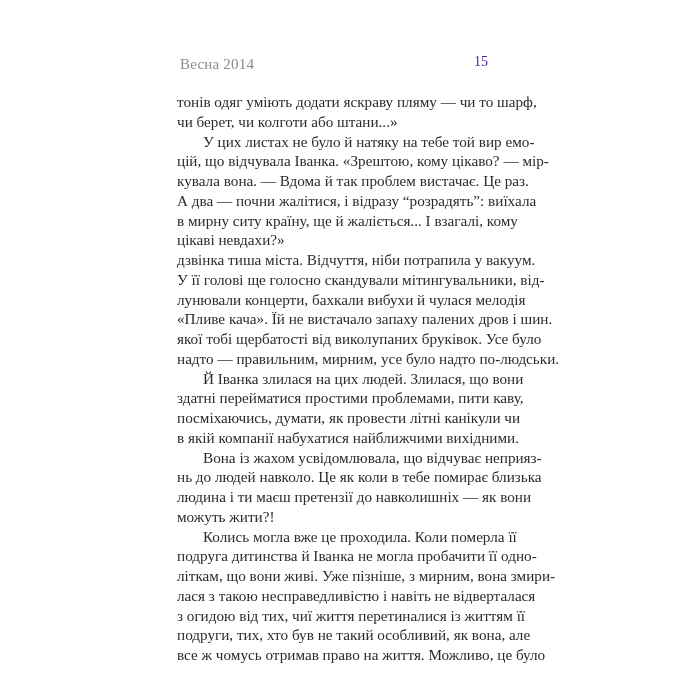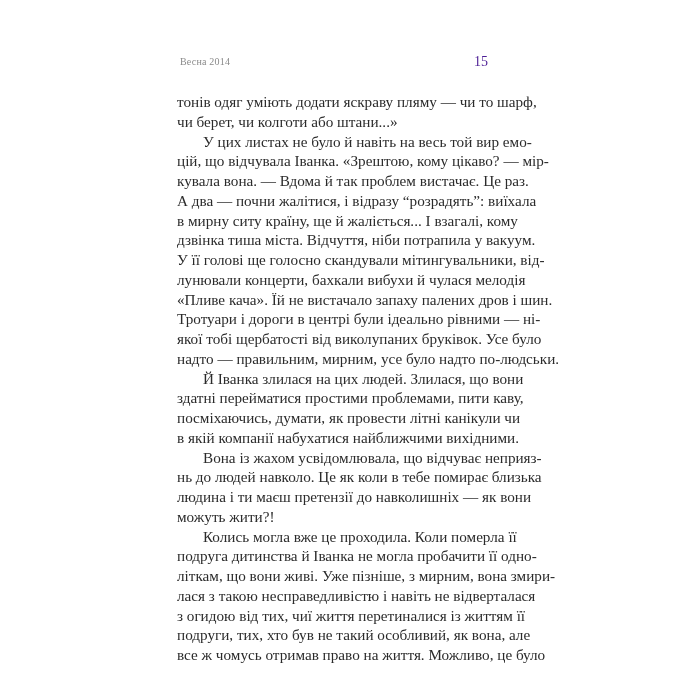--- a/index.html
+++ b/index.html
@@ -19,21 +19,21 @@
     left: 0;
     top: 0;
     width: 700px;
     height: 700px;
     background: #ffffff;
   }
   .running-head {
     position: absolute;
     left: 180px;
     top: 56px;
-    font-size: 10px;
+    font-size: 15px;
     color: #8a8a8a;
     letter-spacing: 0.2px;
     font-family: "Liberation Serif", serif;
   }
   .page-number {
     position: absolute;
     left: 462px;
     top: 54px;
     width: 26px;
     text-align: right;
@@ -70,31 +70,31 @@
 
 <div class="page">
   <div class="running-head">Весна 2014</div>
   <div class="page-number">15</div>
 
   <div class="body-text">
 
     <span class="line">тонів одяг уміють додати яскраву пляму — чи то шарф,</span>
     <span class="line last">чи берет, чи колготи або штани...»</span>
 
-    <span class="line indent">У цих листах не було й навіть на весь той вир емо-</span>
+    <span class="line indent">У цих листах не було й натяку на тебе той вир емо-</span>
     <span class="line">цій, що відчувала Іванка. «Зрештою, кому цікаво? — мір-</span>
     <span class="line">кувала вона. — Вдома й так проблем вистачає. Це раз.</span>
     <span class="line">А два — почни жалітися, і відразу “розрадять”: виїхала</span>
     <span class="line">в мирну ситу країну, ще й жаліється... І взагалі, кому</span>
+    <span class="line last">цікаві невдахи?»</span>
 
     <span class="line">дзвінка тиша міста. Відчуття, ніби потрапила у вакуум.</span>
     <span class="line">У її голові ще голосно скандували мітингувальники, від-</span>
     <span class="line">лунювали концерти, бахкали вибухи й чулася мелодія</span>
     <span class="line">«Пливе кача». Їй не вистачало запаху палених дров і шин.</span>
-    <span class="line">Тротуари і дороги в центрі були ідеально рівними — ні-</span>
     <span class="line">якої тобі щербатості від виколупаних бруківок. Усе було</span>
     <span class="line">надто — правильним, мирним, усе було надто по-людськи.</span>
 
     <span class="line indent">Й Іванка злилася на цих людей. Злилася, що вони</span>
     <span class="line">здатні перейматися простими проблемами, пити каву,</span>
     <span class="line">посміхаючись, думати, як провести літні канікули чи</span>
     <span class="line">в якій компанії набухатися найближчими вихідними.</span>
 
     <span class="line indent">Вона із жахом усвідомлювала, що відчуває неприяз-</span>
     <span class="line">нь до людей навколо. Це як коли в тебе помирає близька</span>

